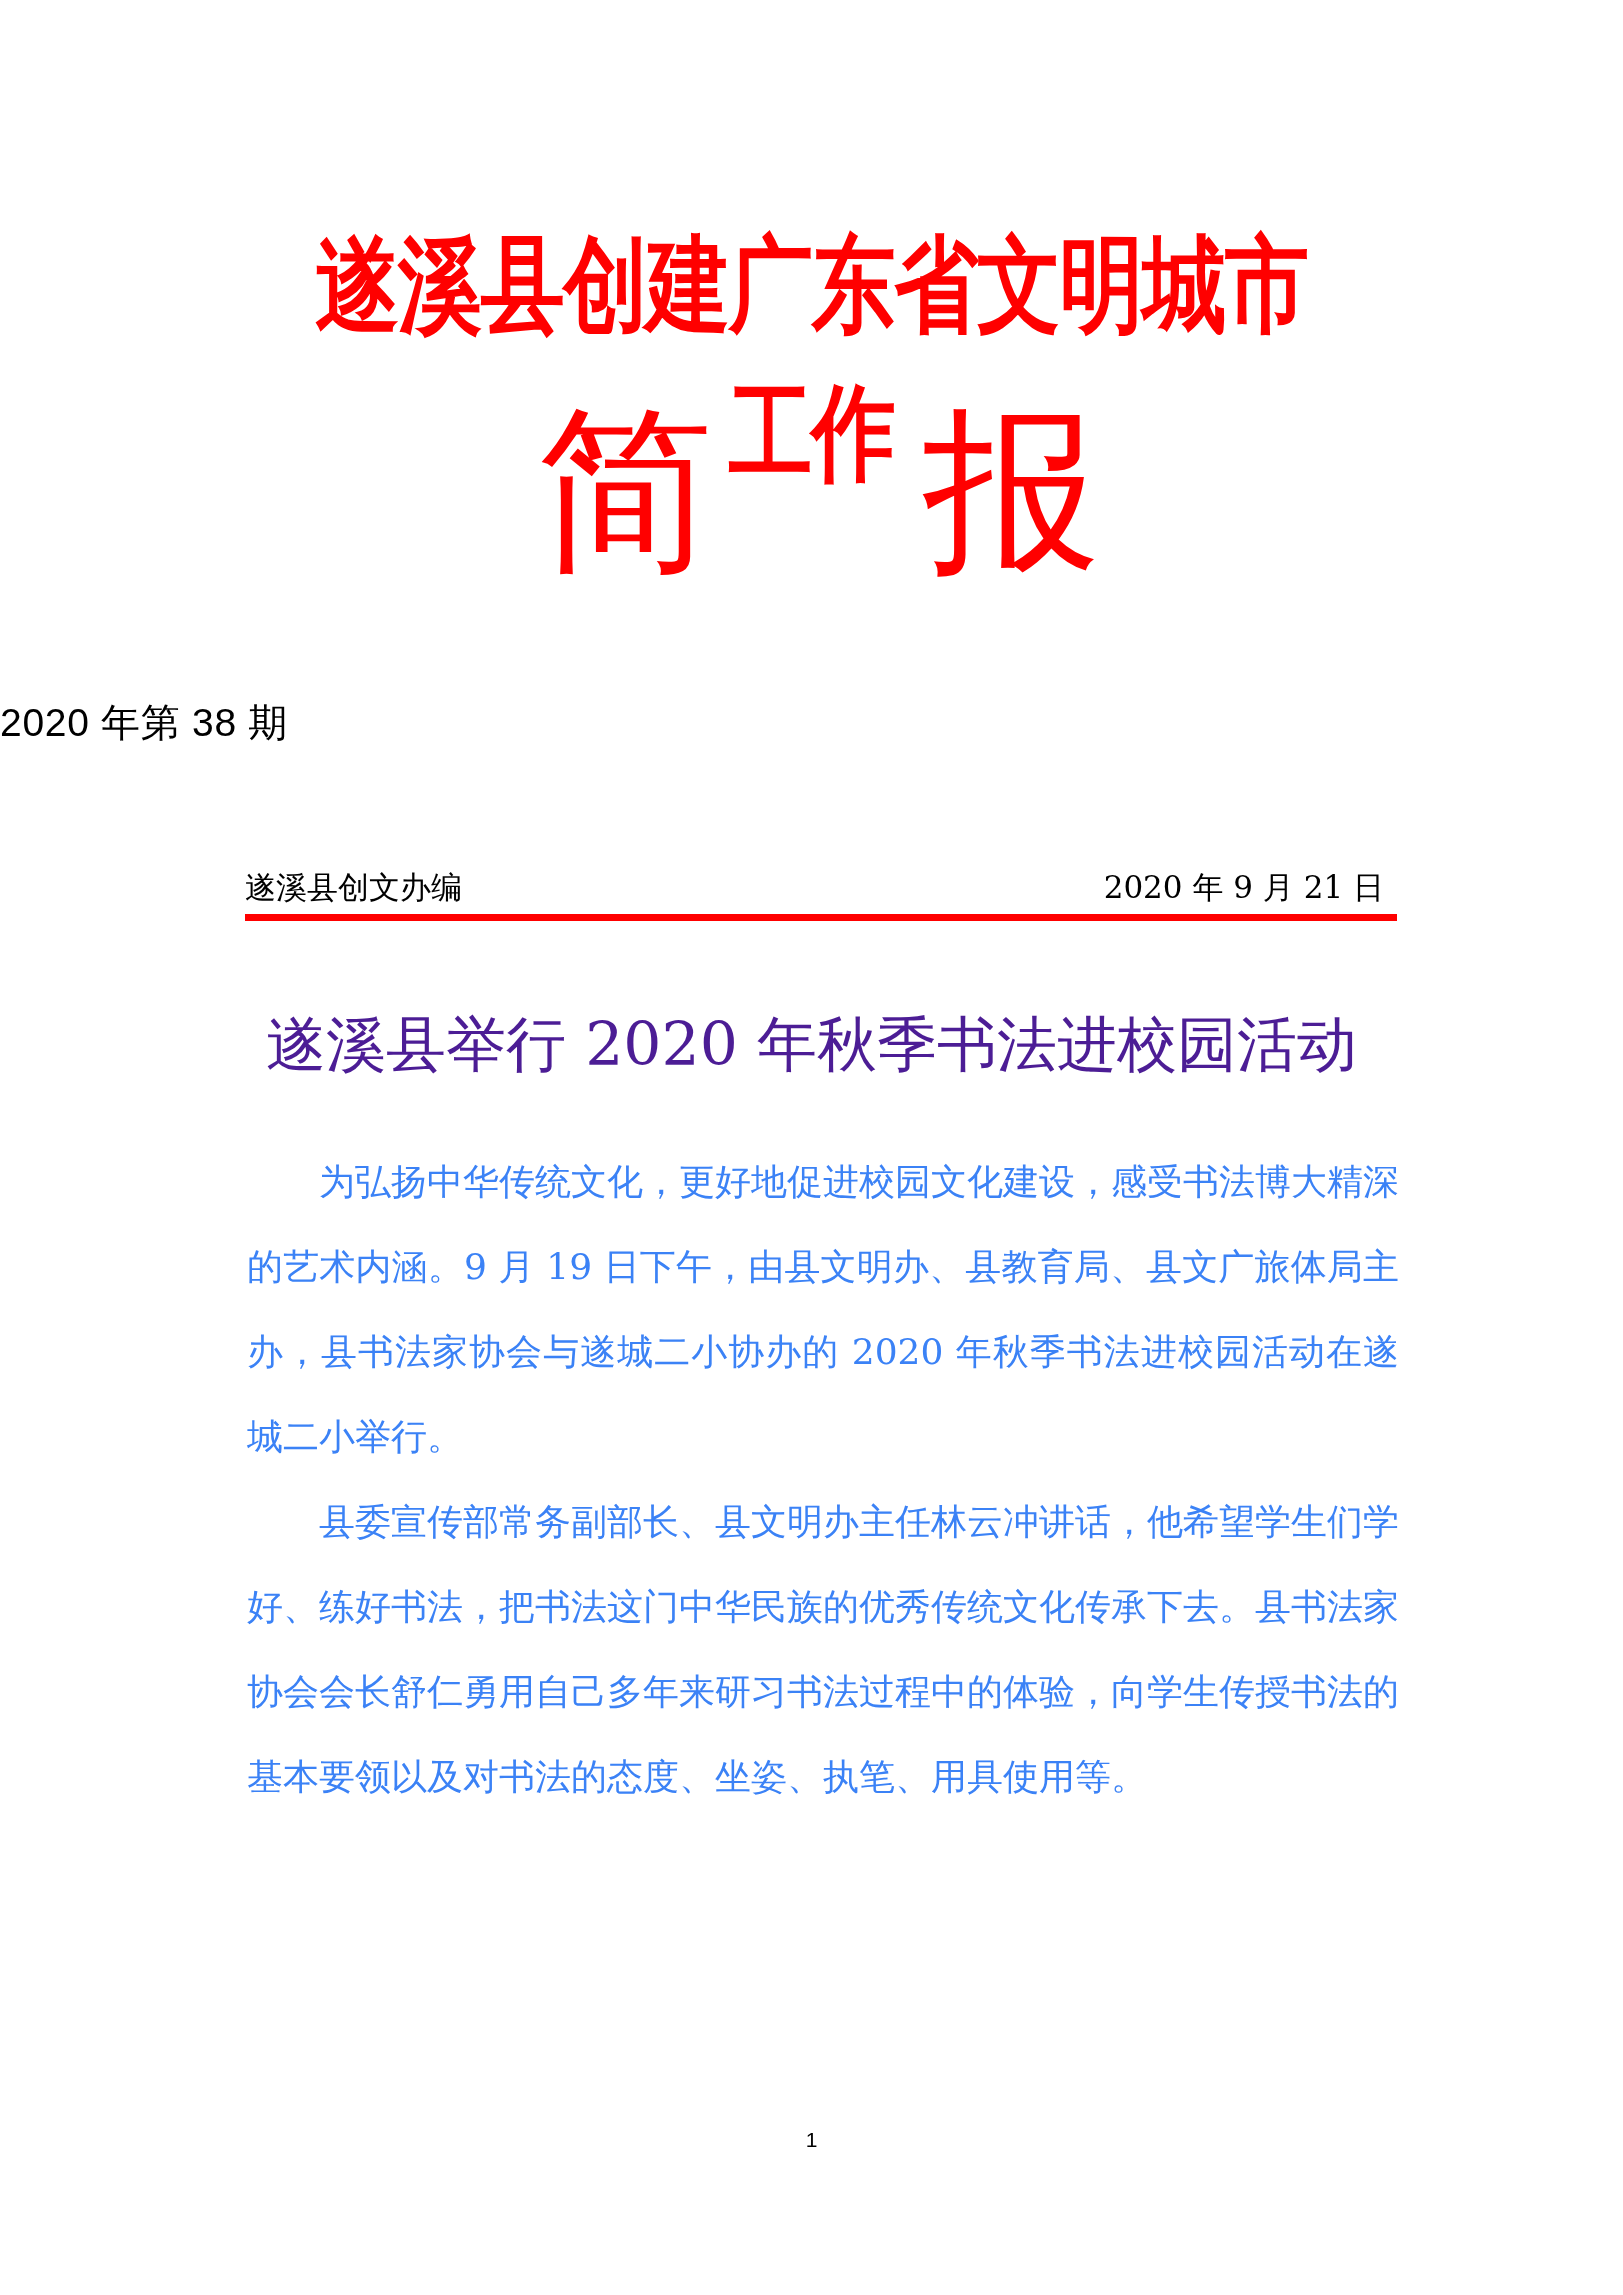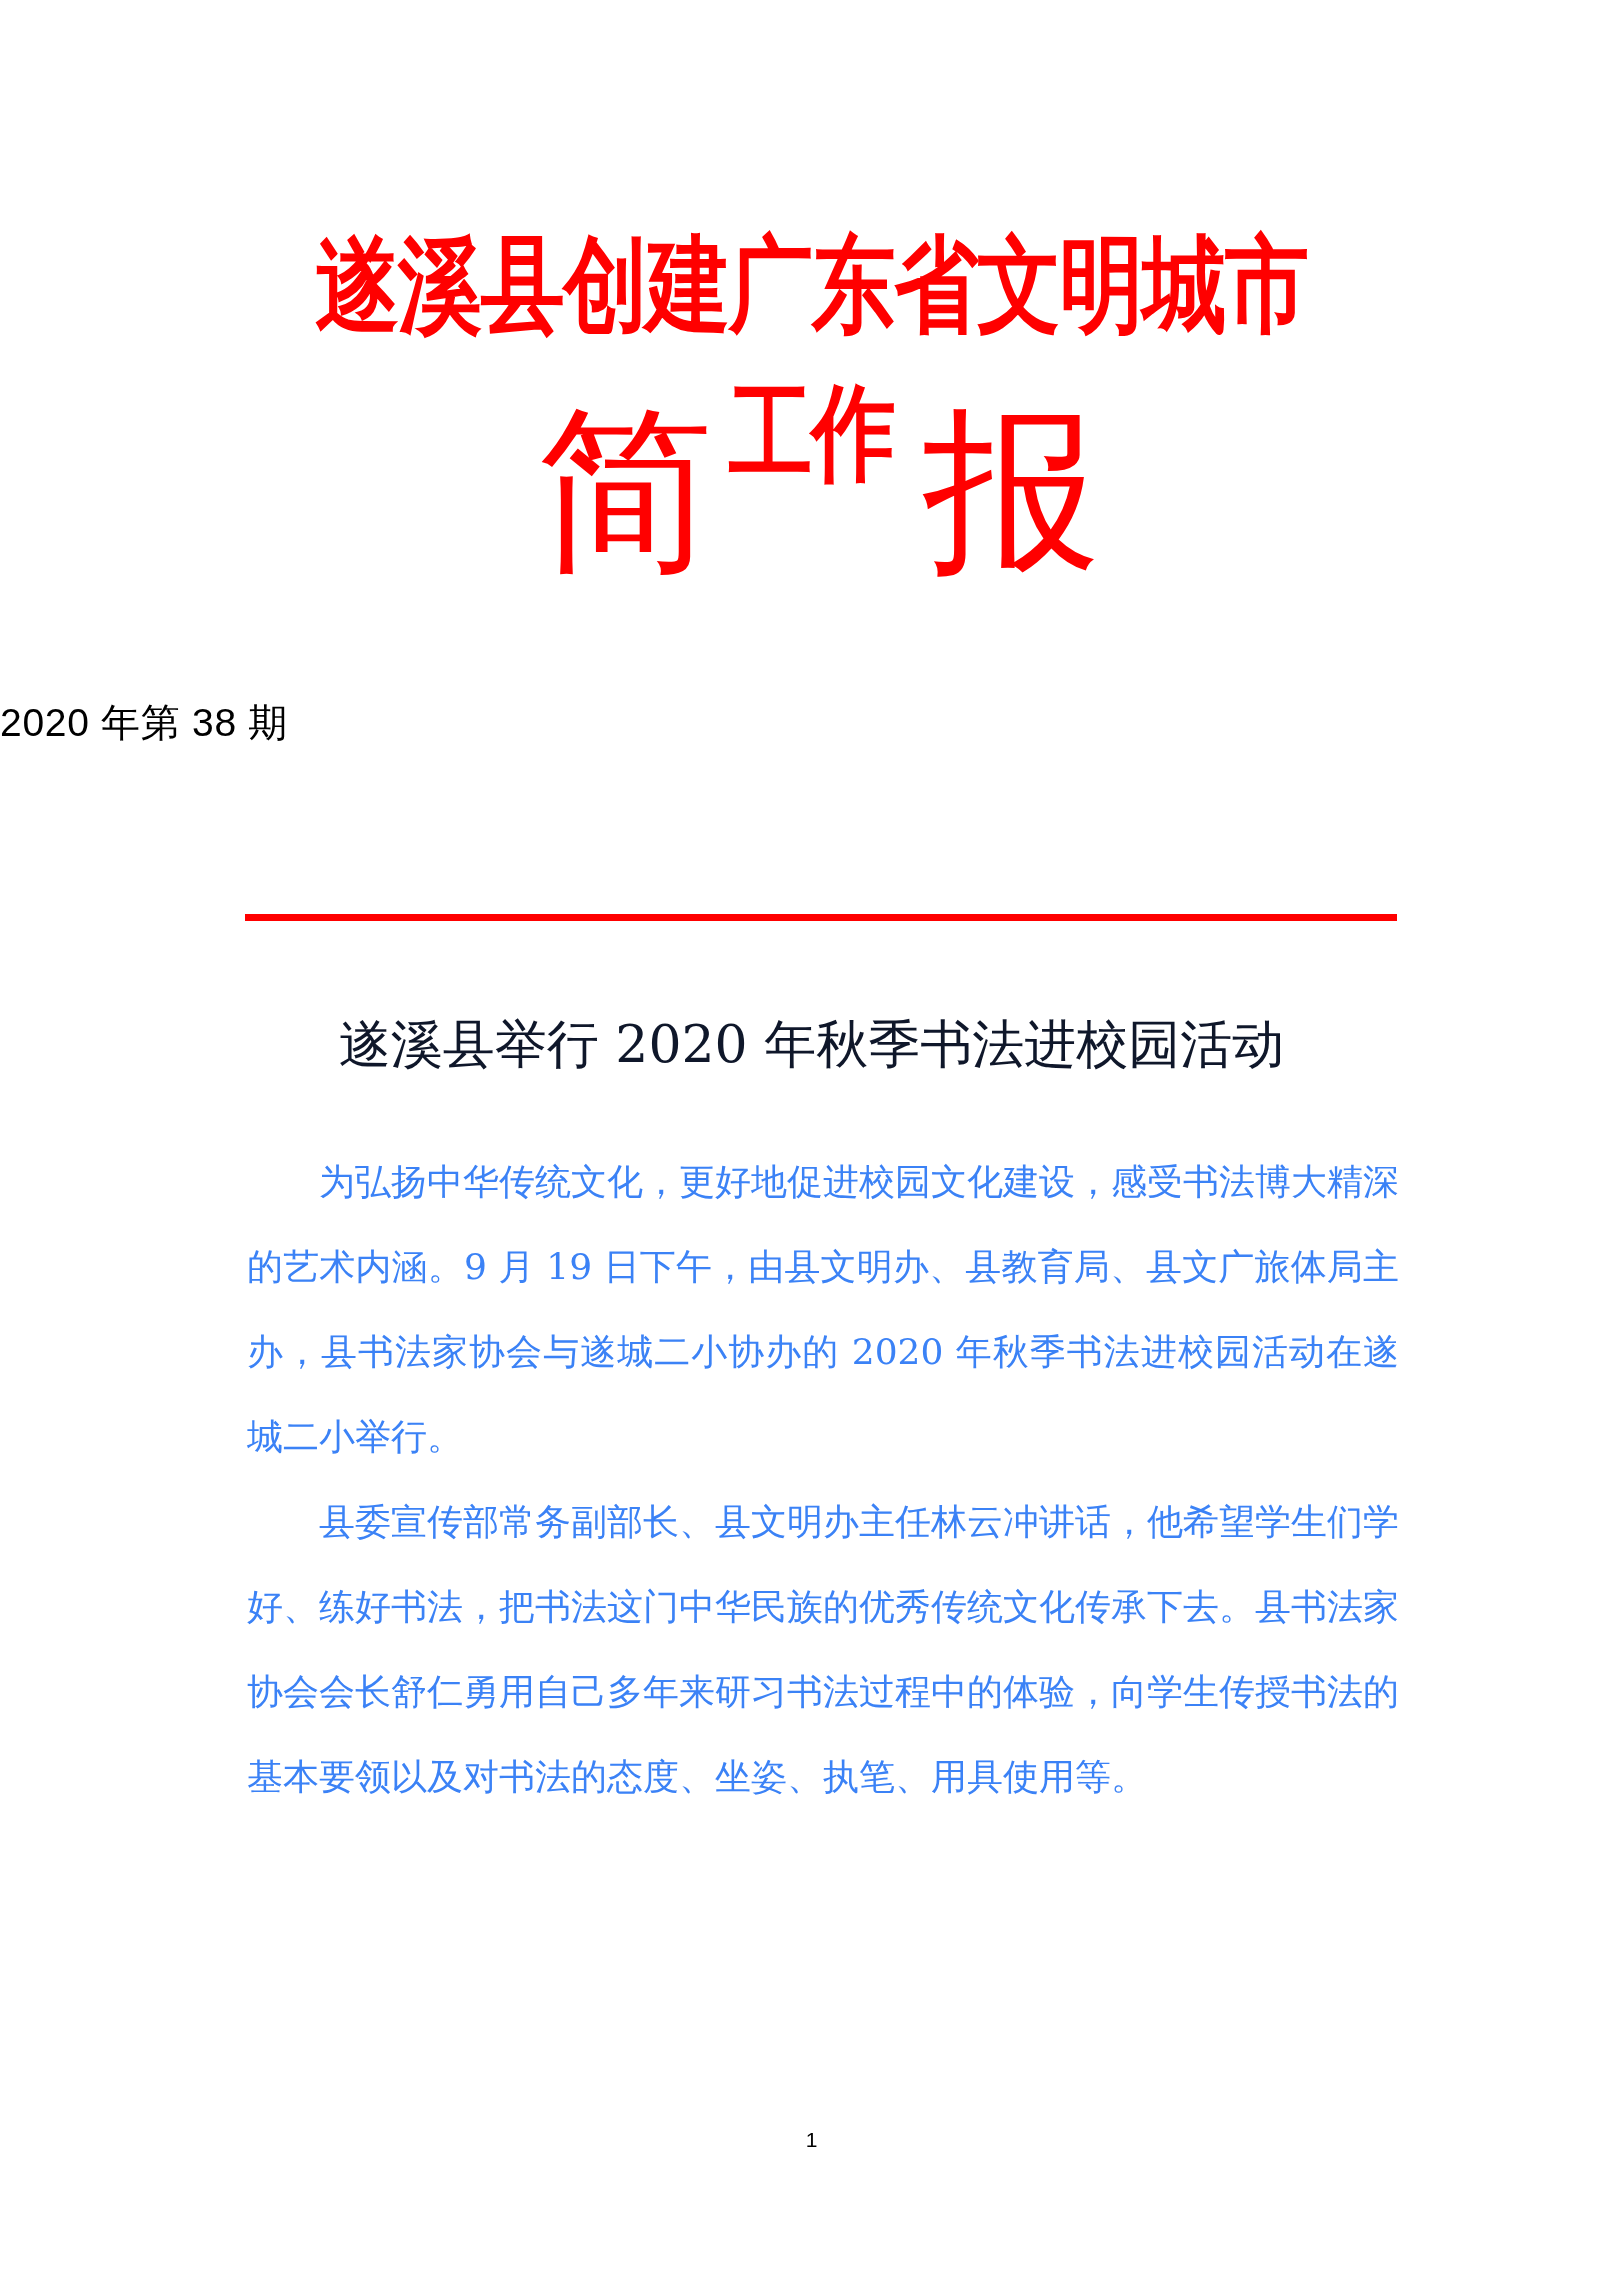--- a/index.html
+++ b/index.html
@@ -36,21 +36,21 @@
   .meta-right { position: absolute; right: 13px; top: 0; }
 
   .red-rule {
     position: absolute; left: 245px; top: 914px; width: 1152px; height: 6.5px;
     background: #ff0000;
   }
 
   .article-title {
     position: absolute; left: 0; width: 1623px; top: 1008px; height: 72px;
     text-align: center; font-family: "DejaVu Serif", serif;
-    font-size: 52px; line-height: 72px; color: #0f172a;
+    font-size: 60px; line-height: 72px; color: #4c1d95;
   }
 
   .article-body {
     position: absolute; left: 247px; top: 1139px; width: 1152px;
     font-family: "DejaVu Serif", serif; font-size: 36px; line-height: 85px;
     color: #3b82f6; text-align: justify;
   }
   .article-body p { margin: 0; text-indent: 2em; }
 
   .page-number {
@@ -66,20 +66,24 @@
 
   <div class="masthead-title">遂溪县创建广东省文明城市工作</div>
 
   <div class="masthead-sub">
     <span>简</span>
     <span>报</span>
   </div>
 
   <div class="issue-line">2020 年第 38 期</div>
 
+  <div class="meta-row">
+    <span class="meta-left">遂溪县创文办编</span>
+    <span class="meta-right">2020 年 9 月 21 日</span>
+  </div>
 
   <div class="red-rule"></div>
 
   <div class="article-title">遂溪县举行 2020 年秋季书法进校园活动</div>
 
   <div class="article-body">
     <p>为弘扬中华传统文化，更好地促进校园文化建设，感受书法博大精深的艺术内涵。9 月 19 日下午，由县文明办、县教育局、县文广旅体局主办，县书法家协会与遂城二小协办的 2020 年秋季书法进校园活动在遂城二小举行。</p>
     <p>县委宣传部常务副部长、县文明办主任林云冲讲话，他希望学生们学好、练好书法，把书法这门中华民族的优秀传统文化传承下去。县书法家协会会长舒仁勇用自己多年来研习书法过程中的体验，向学生传授书法的基本要领以及对书法的态度、坐姿、执笔、用具使用等。</p>
   </div>
 

